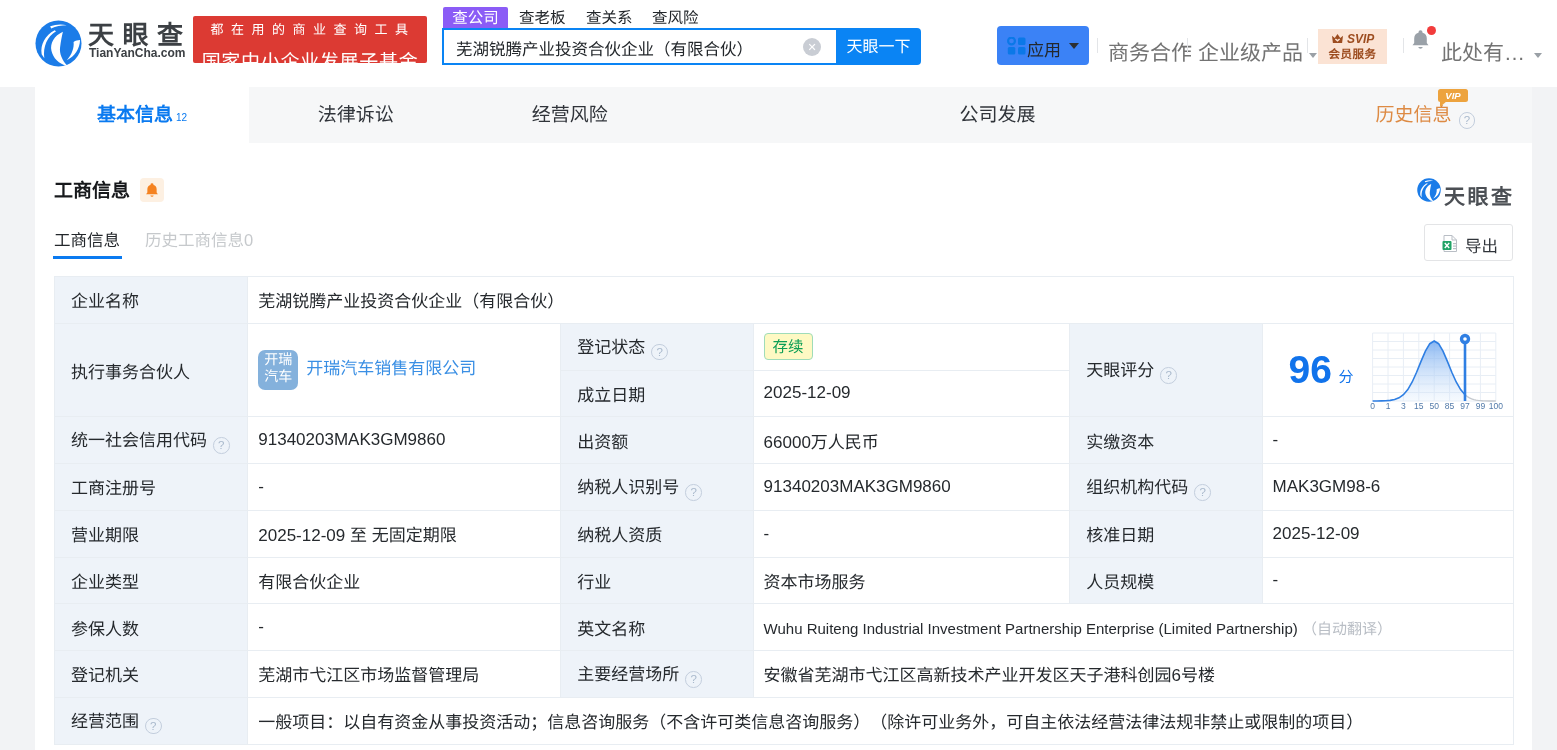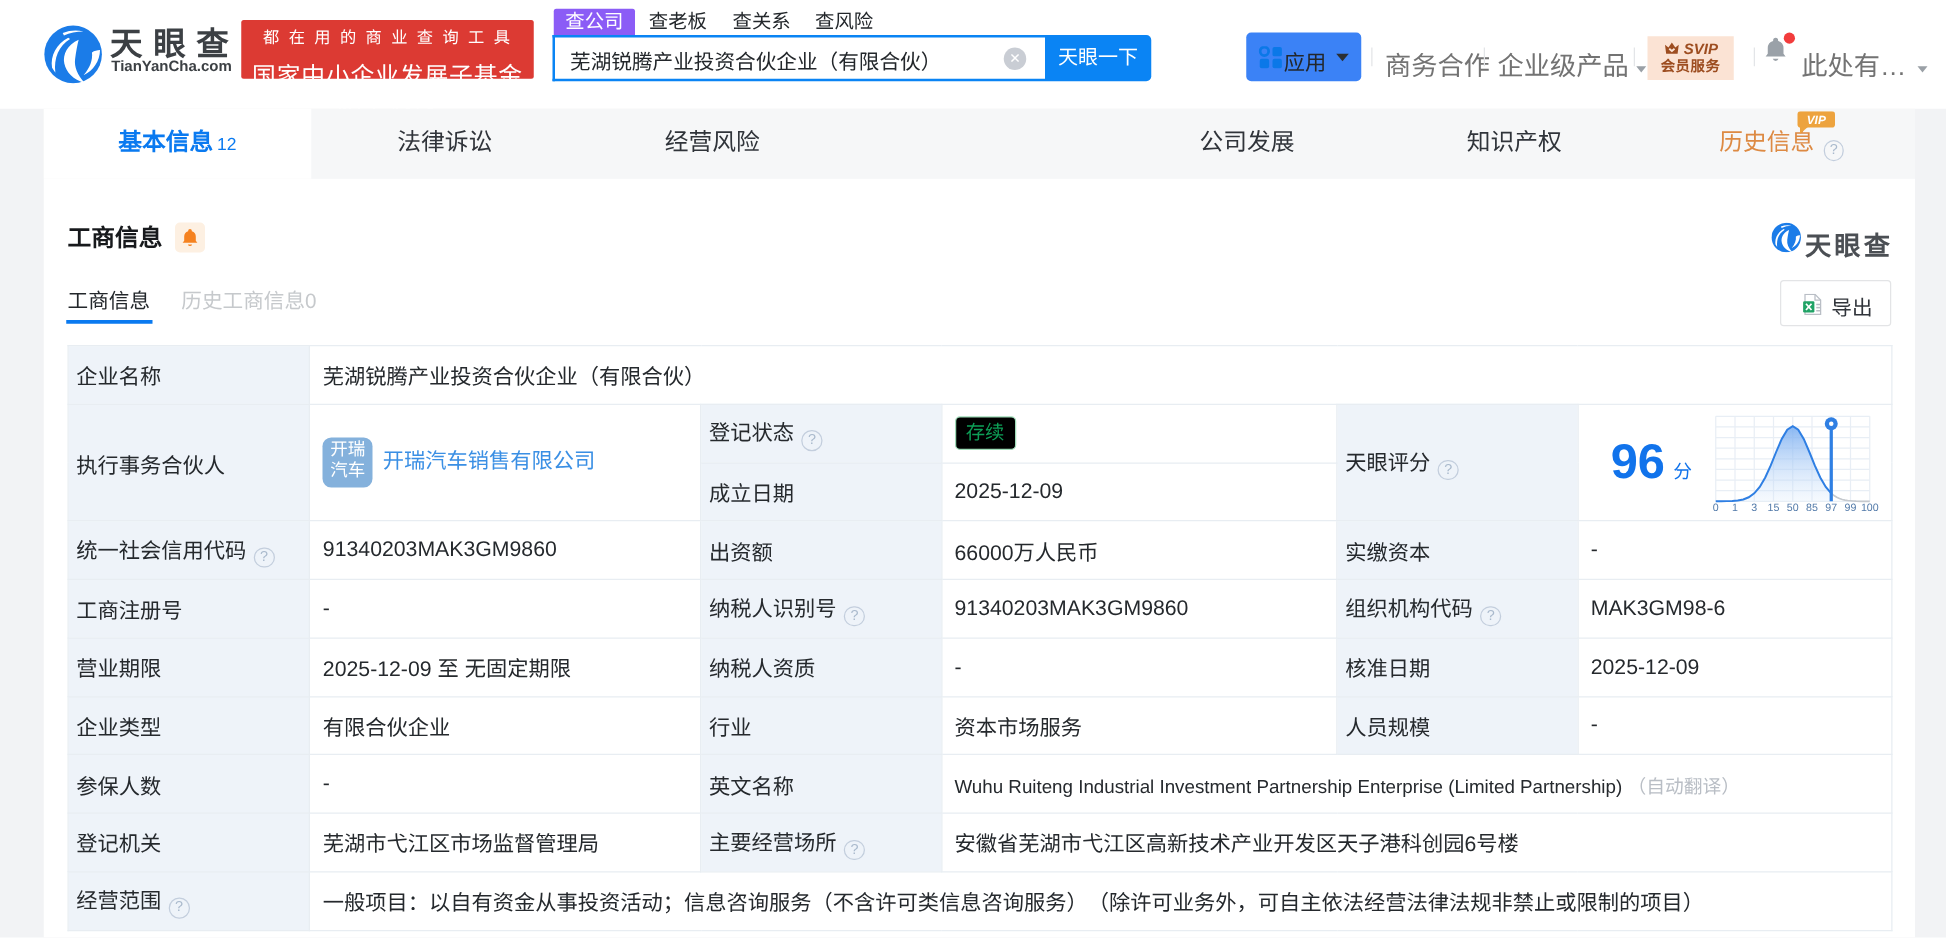--- a/index.html
+++ b/index.html
@@ -31,37 +31,37 @@
 .garr { display:inline-block; width:0; height:0; border-left:4.5px solid transparent; border-right:4.5px solid transparent; border-top:5.5px solid #9aa0a6; vertical-align:2px; margin-left:6px; }
 #svip { position:absolute; left:1318px; top:29px; width:69px; height:35px; background:#fbe3d4; border-radius:0; color:#9d4d20; text-align:center; }
 #svip .l1 { font-size:12px; font-weight:bold; font-style:italic; line-height:17px; padding-top:2px; }
 #svip .l2 { font-size:11.5px; font-weight:bold; line-height:13px; letter-spacing:0.5px; }
 #beldot { position:absolute; left:1427px; top:26px; width:9px; height:9px; background:#f23c3c; border-radius:50%; }
 
 #navstrip { position:absolute; top:87px; left:35px; width:1497px; height:56px; background:#f6f7f8; }
 .ntab { position:absolute; top:0; width:213.9px; height:56px; text-align:center; line-height:56px; font-size:19px; color:#30343a; }
 #ntab0 { left:0; background:#fff; }
 #ntab0 b { color:#0a7af0; font-weight:bold; }
-#ntab0 span { font-size:14px; color:#0a7af0; margin-left:3px; }
+#ntab0 span { font-size:10px; color:#0a7af0; margin-left:3px; }
 
 #content { position:absolute; top:143px; left:35px; width:1497px; height:607px; background:#fff; }
 #sec-title { position:absolute; left:19px; top:32px; font-size:19px; font-weight:bold; color:#17191c; }
 #sec-bell { position:absolute; left:105px; top:35px; width:24px; height:24px; background:#fdf0e2; border-radius:4px; }
 #tyc2-txt { position:absolute; left:1409px; top:37px; font-size:21px; font-weight:bold; color:#4b4f54; letter-spacing:2.5px; }
 #subtab1 { position:absolute; left:19px; top:84px; font-size:16.5px; color:#23272b; font-weight:500; }
 #subtab2 { position:absolute; left:110px; top:84px; font-size:16.5px; color:#c6c9cc; }
 #subline { position:absolute; left:18px; top:113px; width:69px; height:3px; background:#0a7af0; }
 #export { position:absolute; left:1389px; top:81px; width:89px; height:37px; border:1px solid #e3e4e6; border-radius:3px; background:#fff; }
 #export .t { position:absolute; left:40px; top:8px; font-size:16.5px; color:#30343a; }
 
 table { position:absolute; left:19px; top:133px; width:1459px; border-collapse:collapse; table-layout:fixed; }
 td { border:1px solid #e8edf2; font-size:17px; color:#25292d; padding:0 10px 0 10px; height:46.75px; vertical-align:middle; }
-td.lb { background:#eef3f9; padding-left:6px; }
+td.lb { background:#eef3f9; padding-left:16px; }
 .qm { display:inline-block; width:16.6px; height:16.6px; border:1px solid #c3cedd; border-radius:50%; color:#a9b9cc; font-size:11.5px; line-height:15.5px; text-align:center; margin-left:6px; vertical-align:-3px; }
-.badge-g { display:inline-block; height:26.5px; line-height:25px; padding:0 8px; border:1px solid #9fdcb8; background:#000000; color:#0d9e56; font-size:15.5px; border-radius:4px; }
+.badge-g { display:inline-block; height:26.5px; line-height:25px; padding:0 8px; border:1px solid #9fdcb8; background:#fef9c3; color:#0d9e56; font-size:15.5px; border-radius:4px; }
 #klogo { display:inline-block; width:40px; height:40px; background:#84b1dc; border-radius:7px; color:#fff; font-size:14px; line-height:16.5px; text-align:center; padding-top:1px; vertical-align:middle; }
 a.clink { color:#3a8fe4; text-decoration:none; font-size:17px; margin-left:8px; }
 .gray { color:#b9bec5; font-size:15px; }
 
 #score96 { font-size:39px; font-weight:bold; color:#1173eb; }
 #scorefen { font-size:15px; color:#1173eb; margin-left:2px; }
 </style>
 </head>
 <body>
 <div id="header">
@@ -116,21 +116,20 @@
   </svg>
   <div id="beldot"></div>
   <div class="hlink" style="left:1441px">此处有…<span class="garr" style="margin-left:9px"></span></div>
 </div>
 
 <div id="navstrip">
   <div class="ntab" id="ntab0"><b>基本信息</b><span>12</span></div>
   <div class="ntab" style="left:213.9px">法律诉讼</div>
   <div class="ntab" style="left:427.8px">经营风险</div>
   <div class="ntab" style="left:855.6px">公司发展</div>
-  <div class="ntab" style="left:1069.5px">知识产权</div>
   <div class="ntab" style="left:1283.4px;color:#dd8a43">历史信息
     <svg style="position:absolute;left:118px;top:2px" width="32" height="19" viewBox="0 0 32 19">
       <rect x="2" y="0" width="30" height="13" rx="2.5" fill="#eda33e"></rect>
       <path d="M4 12 L4 18 L11 12 Z" fill="#eda33e"></path>
       <text x="17" y="10" font-size="9.5" font-weight="bold" font-style="italic" fill="#fff" text-anchor="middle">VIP</text>
     </svg>
     <span class="qm" style="margin-left:2px">?</span>
   </div>
 </div>
 

